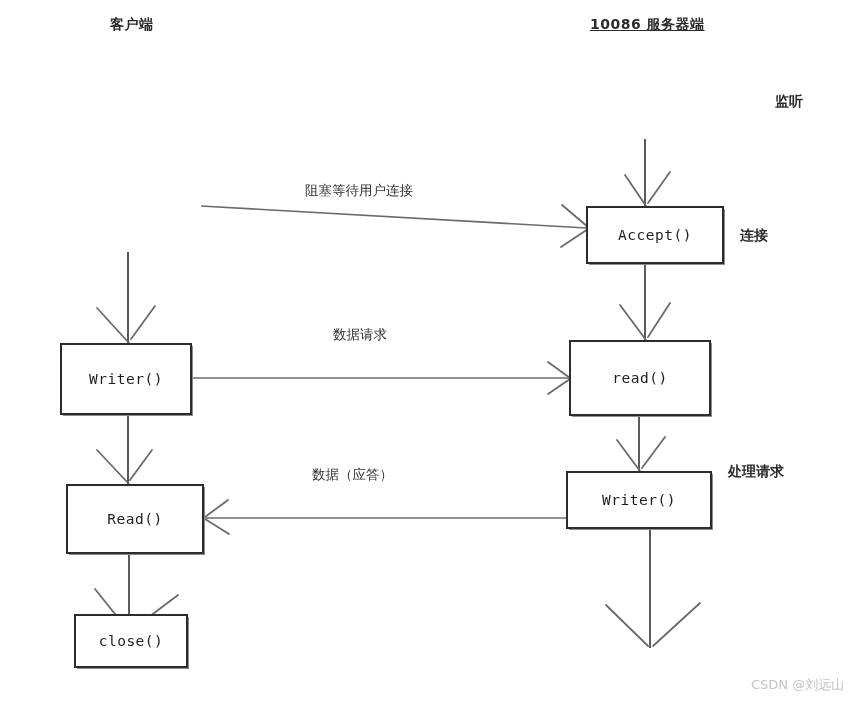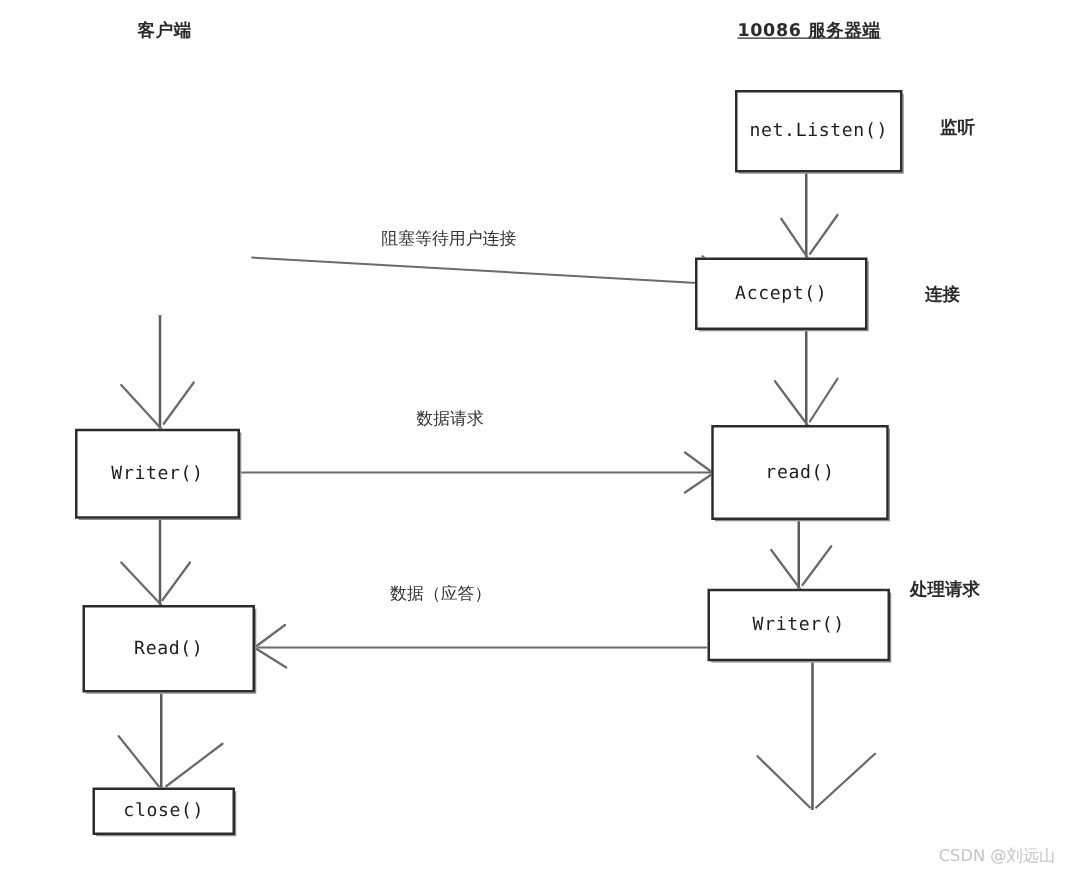--- a/index.html
+++ b/index.html
@@ -144,42 +144,39 @@
 
 
   <div class="node" style="left:60px; top:343px; width:132px; height:72px;">
     <span class="node-label">Writer()</span>
   </div>
 
   <div class="node" style="left:66px; top:484px; width:138px; height:70px;">
     <span class="node-label">Read()</span>
   </div>
 
-  <div class="node" style="left:74px; top:630px; width:114px; height:38px;">
+  <div class="node" style="left:74px; top:614px; width:114px; height:54px;">
     <span class="node-label">close()</span>
   </div>
 
-  <div class="node" style="left:588px; top:72px; width:134px; height:66px;">
-    <span class="node-label">net.Listen()</span>
-  </div>
 
-  <div class="node" style="left:556px; top:206px; width:138px; height:58px;">
+  <div class="node" style="left:586px; top:206px; width:138px; height:58px;">
     <span class="node-label">Accept()</span>
   </div>
 
   <div class="node" style="left:569px; top:340px; width:142px; height:76px;">
     <span class="node-label">read()</span>
   </div>
 
   <div class="node" style="left:566px; top:471px; width:146px; height:58px;">
     <span class="node-label">Writer()</span>
   </div>
 
 
-  <div class="side-note" style="left:752px; top:93px;">监听</div>
+  <div class="side-note" style="left:775px; top:93px;">监听</div>
   <div class="side-note" style="left:740px; top:227px;">连接</div>
   <div class="side-note" style="left:728px; top:434px;margin-top:29px;">处理请求</div>
 
   <div class="edge-label" style="left:305px; top:182px;">阻塞等待用户连接</div>
   <div class="edge-label" style="left:333px; top:326px;">数据请求</div>
   <div class="edge-label" style="left:312px; top:466px;">数据（应答）</div>
 
   <div class="watermark" style="left:751px; top:676px;">CSDN @刘远山</div>
 
 </div>

